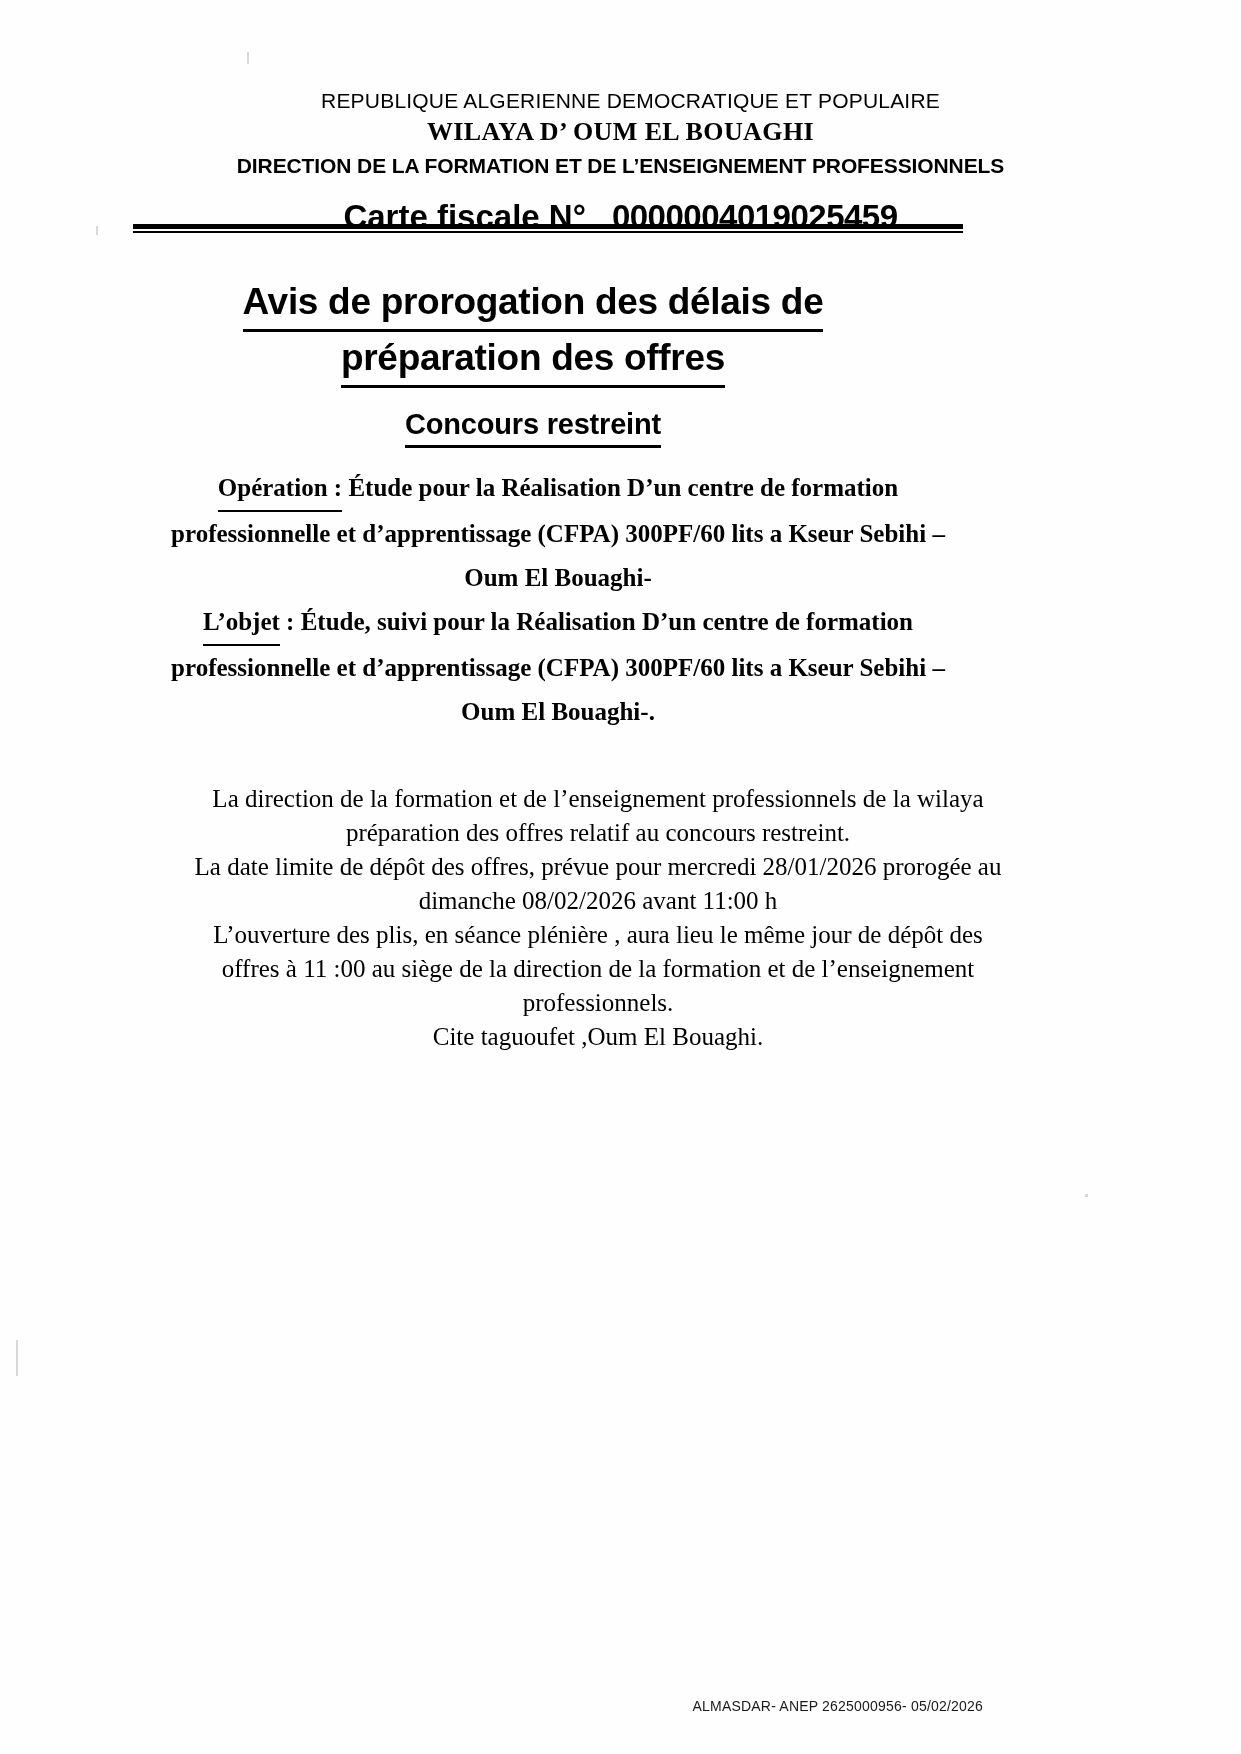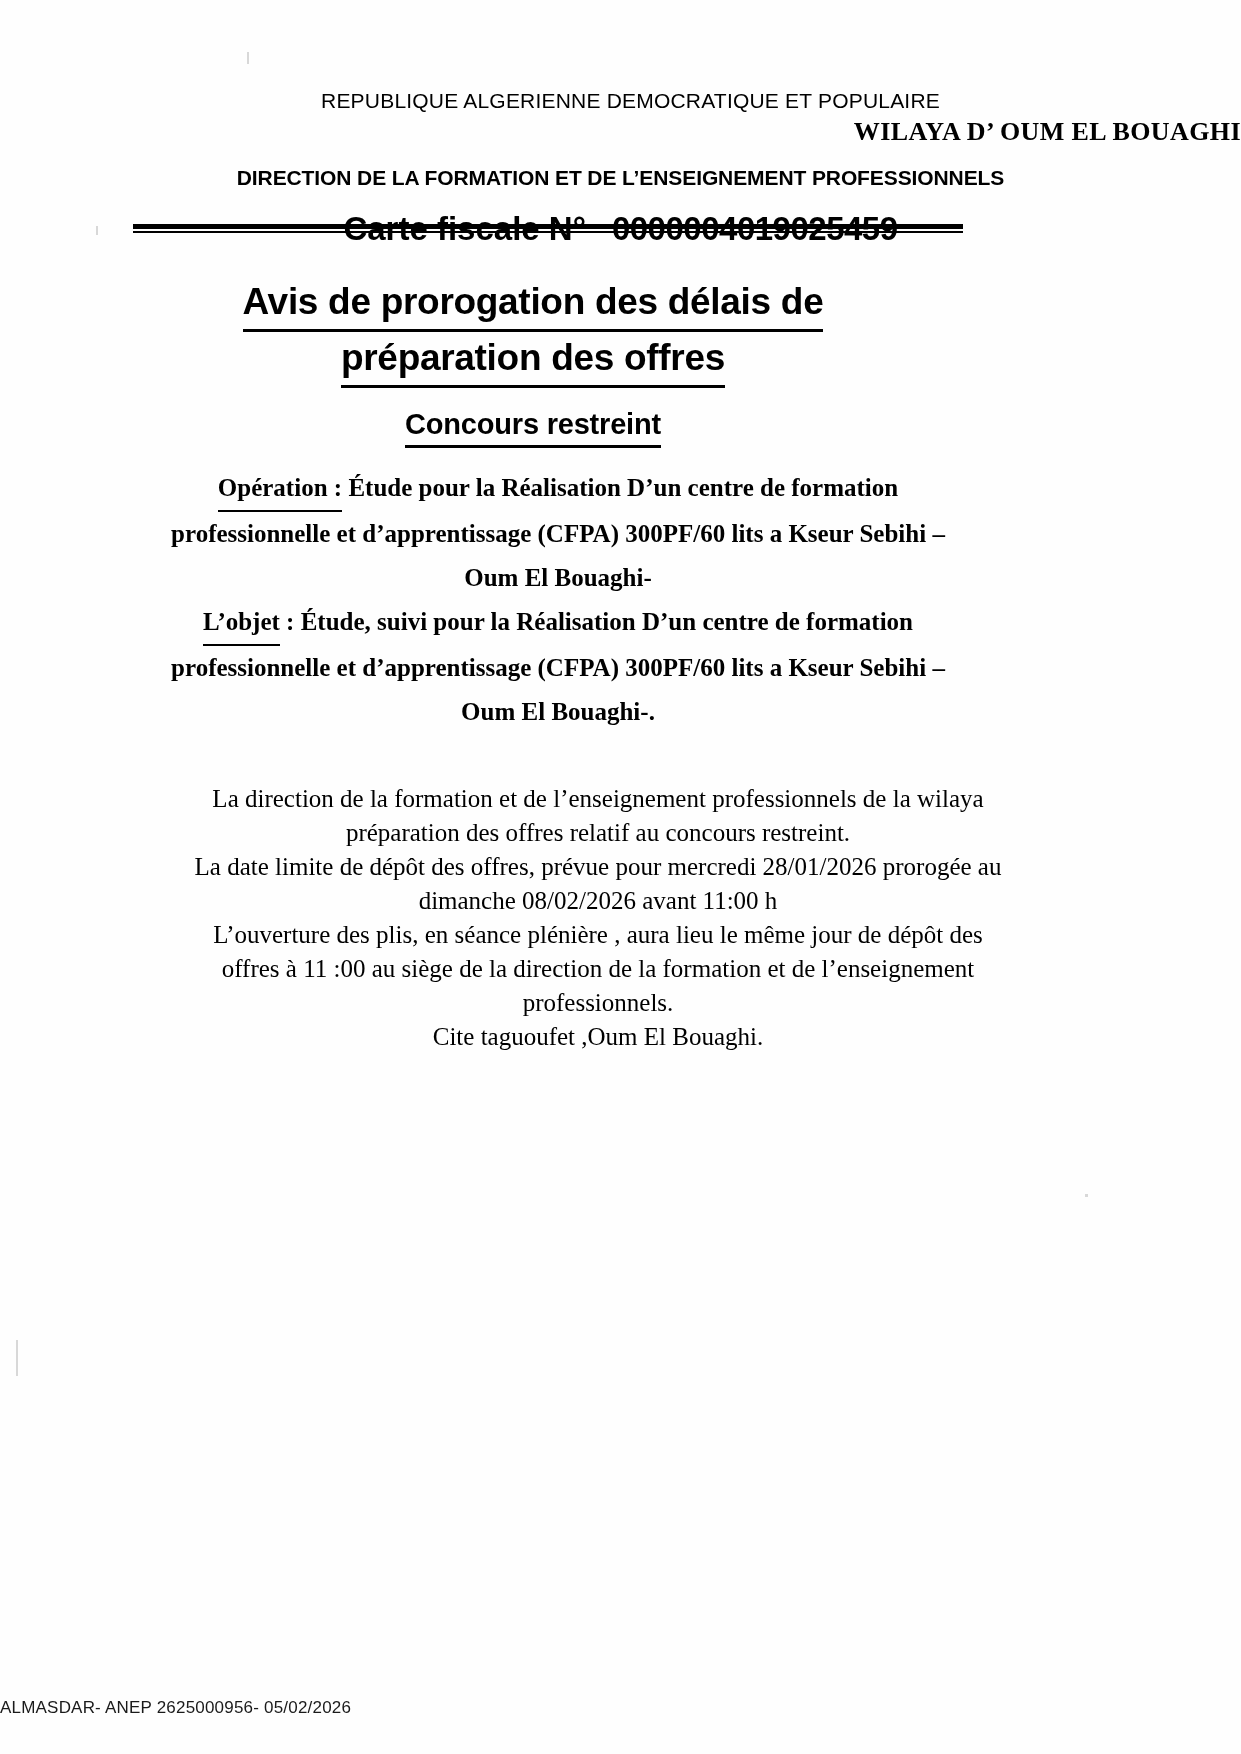--- a/index.html
+++ b/index.html
@@ -39,29 +39,28 @@
     margin-left: 20px;
   }
   .hdr-line2 {
     font-family: "Liberation Serif", serif;
     font-size: 26px;
     font-weight: 700;
     letter-spacing: 0.4px;
     line-height: 32px;
     margin-top: 2px;
     white-space: nowrap;
-    text-align: right;
   }
   .hdr-line3 {
     font-family: "Liberation Sans", sans-serif;
     font-size: 21px;
     font-weight: 700;
     letter-spacing: -0.1px;
     line-height: 28px;
-    margin-top: 16px;
+    margin-top: 4px;
     white-space: nowrap;
   }
   .hdr-line4 {
     font-family: "Liberation Sans", sans-serif;
     font-size: 33px;
     font-weight: 700;
     line-height: 40px;
     margin-top: 17px;
     white-space: nowrap;
   }
@@ -148,23 +147,23 @@
     line-height: 34px;
   }
   .body-block .ln { white-space: nowrap; }
 
   
   .footer {
     position: absolute;
     top: 1698px;
     left: 0;
     width: 983px;
-    text-align: left;
-    font-family: "Liberation Sans", sans-serif;
-    font-size: 17px;
+    text-align: right;
+    font-family: "Liberation Sans", sans-serif;
+    font-size: 14px;
     font-weight: 400;
     letter-spacing: 0.2px;
     color: #1a1a1a;
   }
 
   
   .speck {
     position: absolute;
     background: #d8d8d8;
   }

